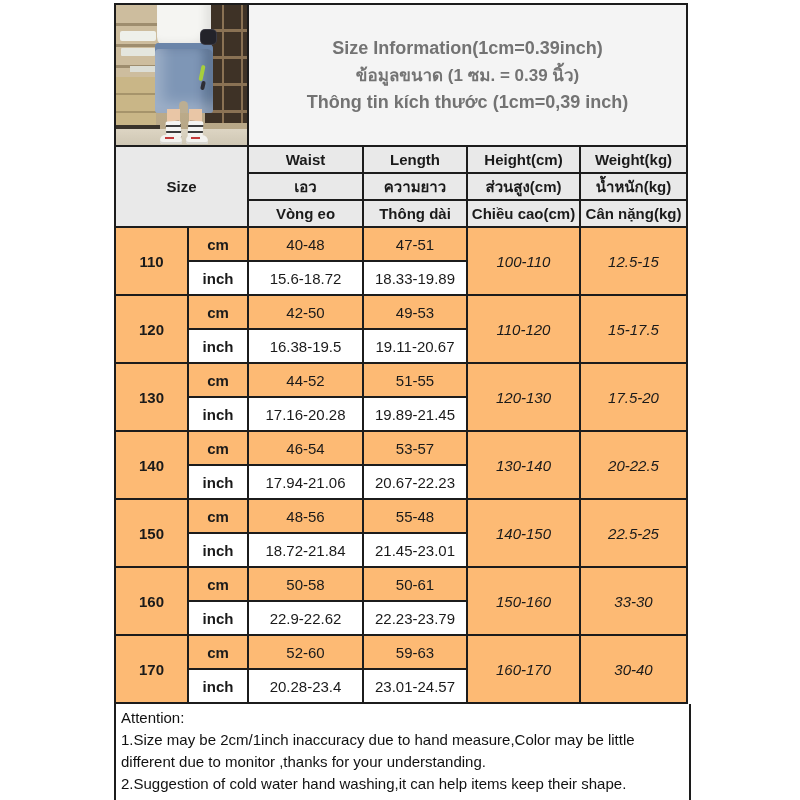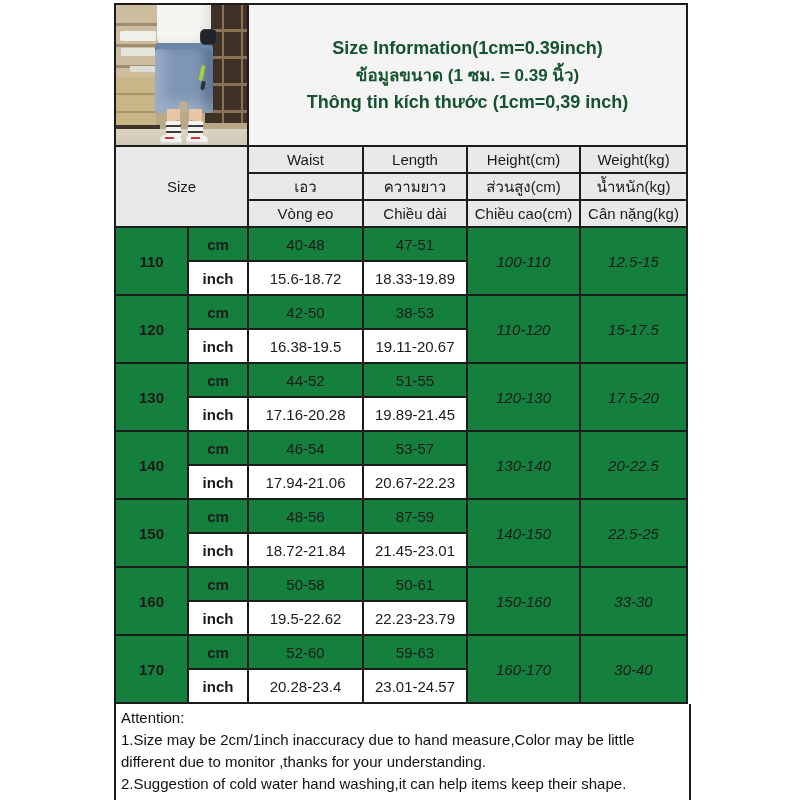--- a/index.html
+++ b/index.html
@@ -12,26 +12,26 @@
 
   table.size-table{
     border-collapse:collapse;table-layout:fixed;width:572px;
   }
   table.size-table td{
     border:2px solid #1c1c1c;text-align:center;vertical-align:middle;
     font-size:15px;padding:0;overflow:hidden;
   }
   td.photo-cell{padding:0;height:140px;background:#c2b295;}
   td.title-cell{background:#f4f4f4;}
-  .title-line{font-weight:bold;font-size:18px;line-height:27px;color:#14532d;}
+  .title-line{font-weight:bold;font-size:18px;line-height:27px;color:#737373;}
   .title-line.th{font-size:17px;}
 
   td.size-label-cell{background:#e3e3e3;font-weight:bold;font-size:30px;}
-  tr.hdr td{background:#e9e9e9;font-weight:normal;height:25px;font-size:15px;}
-  tr.data-cm td{height:32px;background:#15803d;}
+  tr.hdr td{background:#e9e9e9;font-weight:bold;height:25px;font-size:15px;}
+  tr.data-cm td{height:32px;background:#fdba74;}
   tr.data-inch td{height:32px;background:#ffffff;}
   td.size-num{background:#e3e3e3;font-weight:bold;margin-left:28px;}
   td.unit{font-weight:bold;}
   td.merged{background:#f4f4f4;font-style:italic;}
 
   .attention-box{
     border:2px solid #1c1c1c;border-top:none;background:#ffffff;
     width:568px;height:122px;padding:3px 0 0 5px;box-sizing:content-box;
     text-align:left;font-size:15px;line-height:22px;color:#111;
   }
@@ -136,21 +136,21 @@
       <td>Weight(kg)</td>
     </tr>
     <tr class="hdr">
       <td>เอว</td>
       <td>ความยาว</td>
       <td>ส่วนสูง(cm)</td>
       <td>น้ำหนัก(kg)</td>
     </tr>
     <tr class="hdr">
       <td>Vòng eo</td>
-      <td>Chiều dài</td>
+      <td>Thông dài</td>
       <td>Chiều cao(cm)</td>
       <td>Cân nặng(kg)</td>
     </tr>
 
     <tr class="data-cm">
       <td class="size-num" rowspan="2">110</td>
       <td class="unit">cm</td>
       <td>40-48</td>
       <td>47-51</td>
       <td class="merged" rowspan="2">100-110</td>
@@ -159,21 +159,21 @@
     <tr class="data-inch">
       <td class="unit">inch</td>
       <td>15.6-18.72</td>
       <td>18.33-19.89</td>
     </tr>
 
     <tr class="data-cm">
       <td class="size-num" rowspan="2">120</td>
       <td class="unit">cm</td>
       <td>42-50</td>
-      <td>38-53</td>
+      <td>49-53</td>
       <td class="merged" rowspan="2">110-120</td>
       <td class="merged" rowspan="2">15-17.5</td>
     </tr>
     <tr class="data-inch">
       <td class="unit">inch</td>
       <td>16.38-19.5</td>
       <td>19.11-20.67</td>
     </tr>
 
     <tr class="data-cm">
@@ -201,41 +201,41 @@
     <tr class="data-inch">
       <td class="unit">inch</td>
       <td>17.94-21.06</td>
       <td>20.67-22.23</td>
     </tr>
 
     <tr class="data-cm">
       <td class="size-num" rowspan="2">150</td>
       <td class="unit">cm</td>
       <td>48-56</td>
-      <td>87-59</td>
+      <td>55-48</td>
       <td class="merged" rowspan="2">140-150</td>
       <td class="merged" rowspan="2">22.5-25</td>
     </tr>
     <tr class="data-inch">
       <td class="unit">inch</td>
       <td>18.72-21.84</td>
       <td>21.45-23.01</td>
     </tr>
 
     <tr class="data-cm">
       <td class="size-num" rowspan="2">160</td>
       <td class="unit">cm</td>
       <td>50-58</td>
       <td>50-61</td>
       <td class="merged" rowspan="2">150-160</td>
       <td class="merged" rowspan="2">33-30</td>
     </tr>
     <tr class="data-inch">
       <td class="unit">inch</td>
-      <td>19.5-22.62</td>
+      <td>22.9-22.62</td>
       <td>22.23-23.79</td>
     </tr>
 
     <tr class="data-cm">
       <td class="size-num" rowspan="2">170</td>
       <td class="unit">cm</td>
       <td>52-60</td>
       <td>59-63</td>
       <td class="merged" rowspan="2">160-170</td>
       <td class="merged" rowspan="2">30-40</td>

